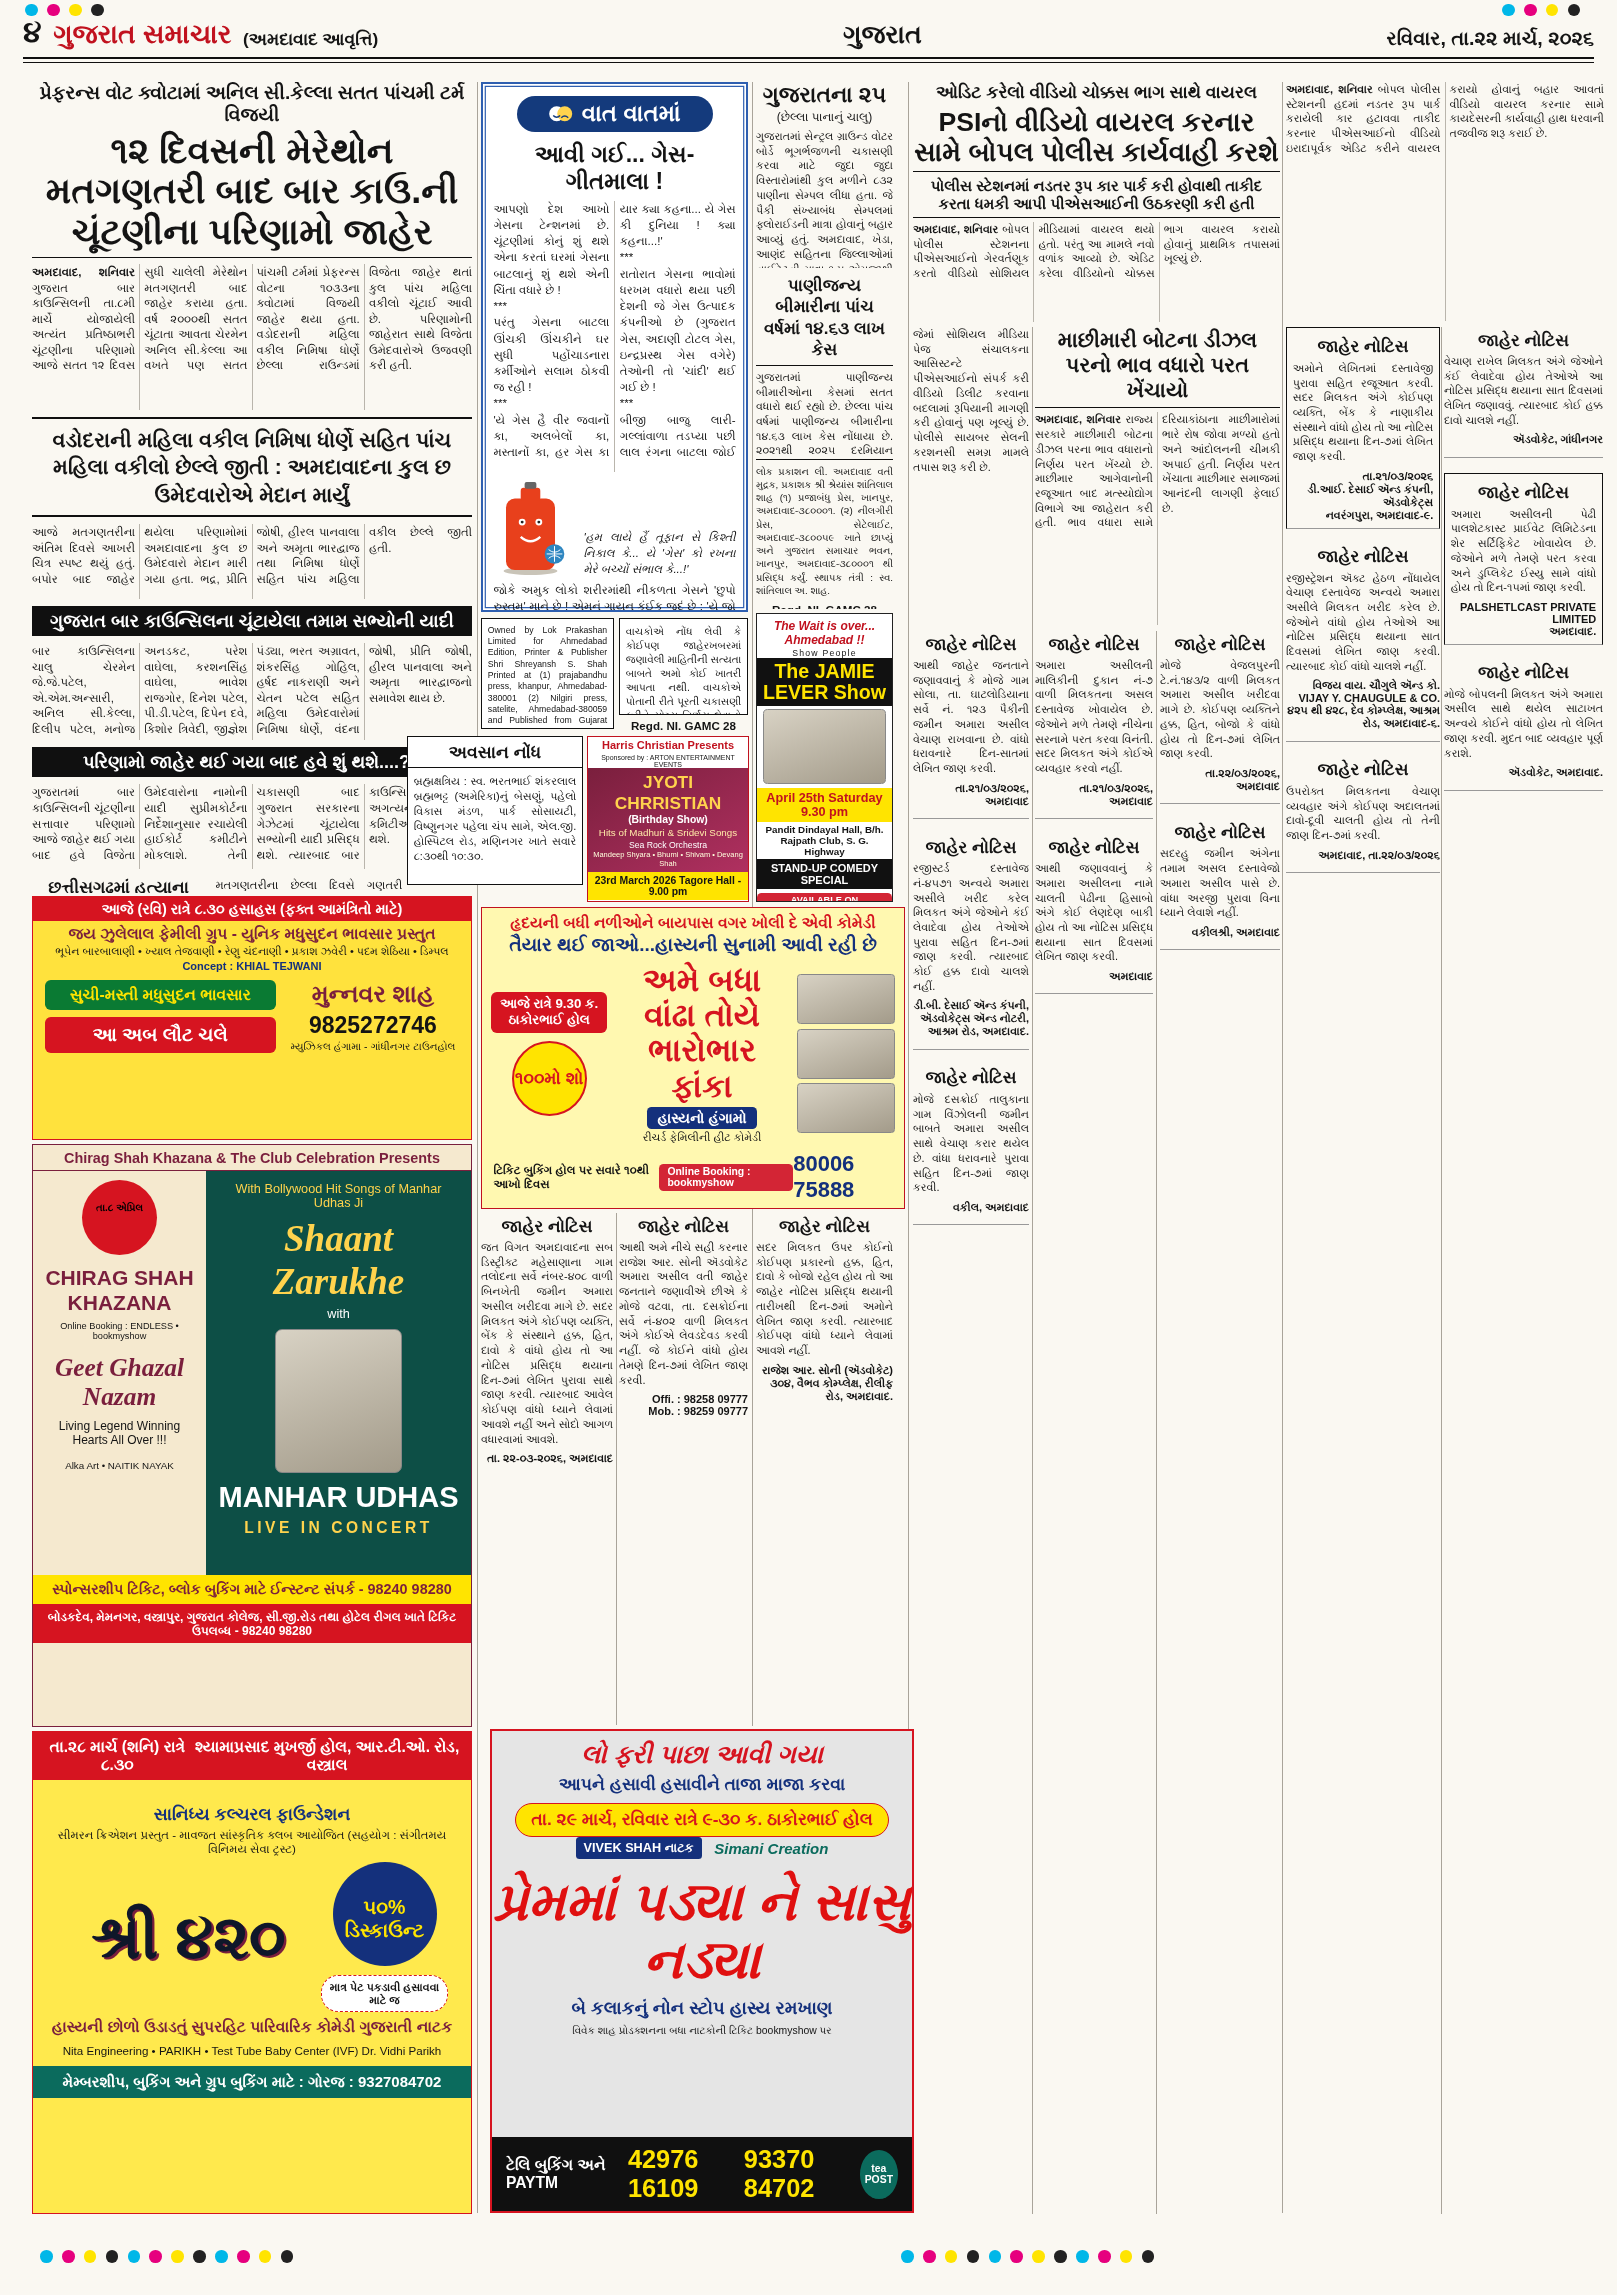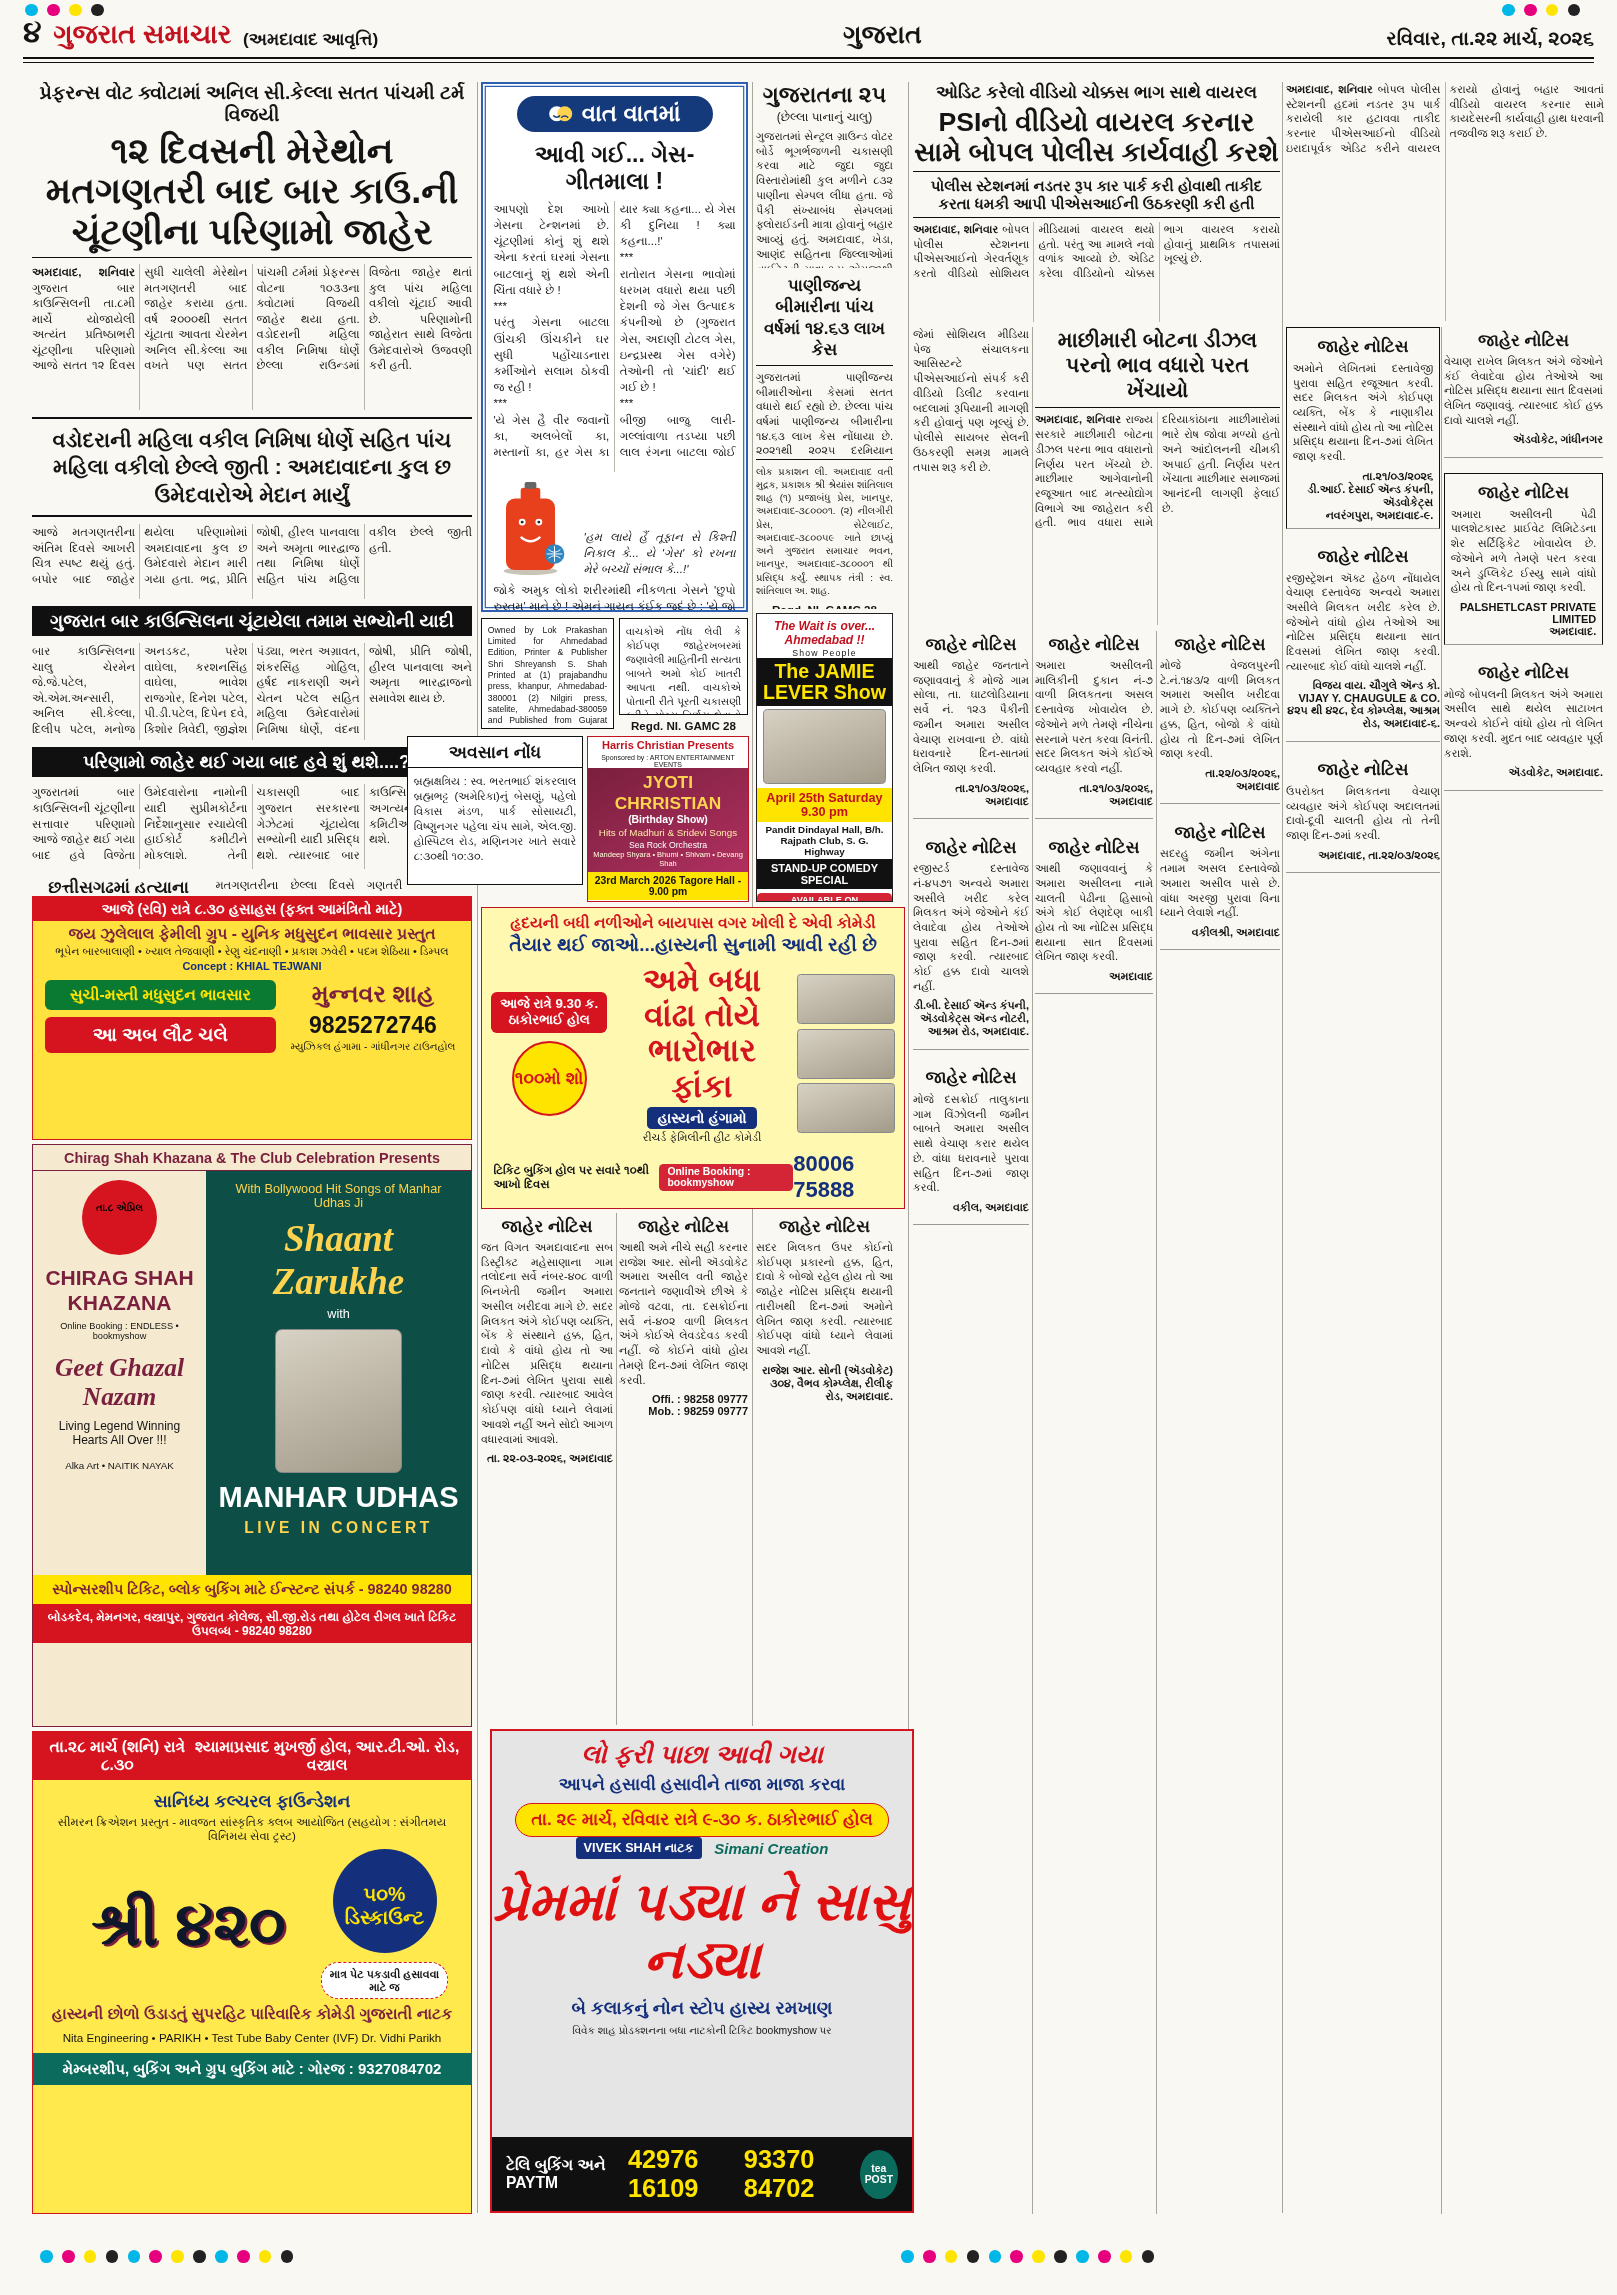--- a/index.html
+++ b/index.html
@@ -209,21 +209,21 @@
     </div>
   </section>
 
   <section class="abs clip" style="left:1286px;top:82px;width:318px;height:239px">
     <div class="txt cols2" style="font-size:11px;height:100%">
       <span class="b">અમદાવાદ, શનિવાર</span>
       <span>બોપલ પોલીસ સ્ટેશનની હદમાં નડતર રૂપ પાર્ક કરાયેલી કાર હટાવવા તાકીદ કરનાર પીએસઆઈનો વીડિયો ઇરાદાપૂર્વક એડિટ કરીને વાયરલ કરાયો હોવાનું બહાર આવતાં વીડિયો વાયરલ કરનાર સામે કાયદેસરની કાર્યવાહી હાથ ધરવાની તજવીજ શરૂ કરાઈ છે.</span>
     </div>
   </section>
 
-  <section class="abs clip notice-b" style="left:913px;top:327px;width:116px;height:298px">જેમાં સોશિયલ મીડિયા પેજ સંચાલકના આસિસ્ટન્ટે પીએસઆઈનો સંપર્ક કરી વીડિયો ડિલીટ કરવાના બદલામાં રૂપિયાની માગણી કરી હોવાનું પણ ખૂલ્યું છે. પોલીસે સાયબર સેલની ઉઠકરણી સમગ્ર મામલે તપાસ શરૂ કરી છે.</section>
+  <section class="abs clip notice-b" style="left:913px;top:327px;width:116px;height:298px">જેમાં સોશિયલ મીડિયા પેજ સંચાલકના આસિસ્ટન્ટે પીએસઆઈનો સંપર્ક કરી વીડિયો ડિલીટ કરવાના બદલામાં રૂપિયાની માગણી કરી હોવાનું પણ ખૂલ્યું છે. પોલીસે સાયબર સેલની કરશનસી સમગ્ર મામલે તપાસ શરૂ કરી છે.</section>
 
   <section class="abs clip" style="left:1035px;top:327px;width:245px;height:298px">
     <div class="b c" style="font-size:21px;line-height:1.2">માછીમારી બોટના ડીઝલ પરનો ભાવ વધારો પરત ખેંચાયો</div>
     <div class="rule" style="height:0.6px;margin:4.6px 0"></div>
     <div class="txt cols2 clip" style="height:231px;font-size:11px">
       <span class="b">અમદાવાદ, શનિવાર</span>
       <span>રાજ્ય સરકારે માછીમારી બોટના ડીઝલ પરના ભાવ વધારાનો નિર્ણય પરત ખેંચ્યો છે. માછીમાર આગેવાનોની રજૂઆત બાદ મત્સ્યોદ્યોગ વિભાગે આ જાહેરાત કરી હતી. ભાવ વધારા સામે દરિયાકાંઠાના માછીમારોમાં ભારે રોષ જોવા મળ્યો હતો અને આંદોલનની ચીમકી અપાઈ હતી. નિર્ણય પરત ખેંચાતા માછીમાર સમાજમાં આનંદની લાગણી ફેલાઈ છે.</span>
     </div>
   </section>
 
@@ -421,21 +421,21 @@
     </div>
     <div class="c b" style="background:#ffe400;color:#7a1f3d;font-size:14.4px;padding:5.8px 2.3px">સ્પોન્સરશીપ ટિકિટ, બ્લોક બુકિંગ માટે ઈન્સ્ટન્ટ સંપર્ક - 98240 98280</div>
     <div class="pillred" style="font-size:12px;padding:5.8px 3.5px">બોડકદેવ, મેમનગર, વસ્ત્રાપુર, ગુજરાત કોલેજ, સી.જી.રોડ તથા હોટેલ રીગલ ખાતે ટિકિટ ઉપલબ્ધ - 98240 98280</div>
   </section>
 
   <section class="abs clip" style="left:32px;top:1731px;width:440px;height:483px;background:#ffe94d;border:1.7px solid #d61420">
     <div class="pillred" style="display:flex;justify-content:space-between;padding:5.8px 9.2px;font-size:15.6px">
       <span>તા.૨૮ માર્ચ (શનિ) રાત્રે ૮.૩૦</span>
       <span>શ્યામાપ્રસાદ મુખર્જી હોલ, આર.ટી.ઓ. રોડ, વસ્ત્રાલ</span>
     </div>
-    <div class="c b" style="font-size:17.3px;color:#14307c;margin-top:11px">સાનિધ્ય કલ્ચરલ ફાઉન્ડેશન</div>
+    <div class="c b" style="font-size:17.3px;color:#14307c;margin-top:24px">સાનિધ્ય કલ્ચરલ ફાઉન્ડેશન</div>
     <div class="c" style="font-size:11.6px;margin-top:3.5px;padding:0 17.3px">સીમરન ક્રિએશન પ્રસ્તુત - માવજત સાંસ્કૃતિક ક્લબ આયોજિત (સહયોગ : સંગીતમય વિનિમય સેવા ટ્રસ્ટ)</div>
     <div style="display:flex;align-items:center;justify-content:space-between;padding:5.8px 23px">
       <div class="c b" style="font-size:61px;color:#0f172a;text-shadow:2.3px 2.3px 0 #7a1f3d;flex:1">શ્રી ૪૨૦</div>
       <div style="width:127px;text-align:center">
         <span class="b" style="display:inline-block;background:#14307c;color:#ffe400;border-radius:50%;width:104px;height:104px;font-size:19.6px;padding-top:34px;line-height:1.2">૫૦% ડિસ્કાઉન્ટ</span>
         <div class="b" style="font-size:11px;background:#fff;border:1.2px dashed #d61420;border-radius:17.3px;padding:4.6px;margin-top:9.2px">માત્ર પેટ પકડાવી હસાવવા માટે જ</div>
       </div>
     </div>
     <div class="c b" style="font-size:15.6px;color:#7a1f3d">હાસ્યની છોળો ઉડાડતું સુપરહિટ પારિવારિક કોમેડી ગુજરાતી નાટક</div>
     <div class="c" style="font-size:11.6px;margin-top:8px">Nita Engineering • PARIKH • Test Tube Baby Center (IVF) Dr. Vidhi Parikh</div>

